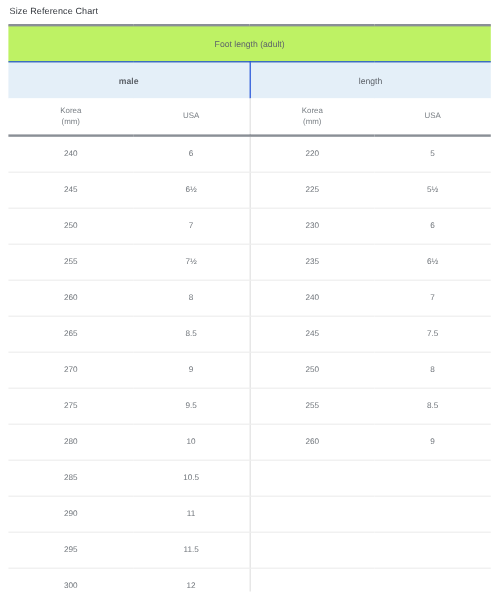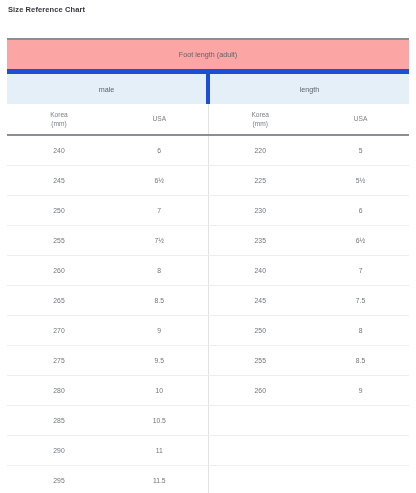--- a/index.html
+++ b/index.html
@@ -17,60 +17,61 @@
   }
 
   .page {
     width: 416px;
     box-sizing: border-box;
     padding: 0 7px;
   }
 
   .chart-title {
     font-size: 7.5px;
-    font-weight: bold;
+    font-weight: normal;
     color: #33373d;
     letter-spacing: 0.1px;
-    padding: 6px 0 24px 1px;
+    padding: 6px 0 6px 1px;
     line-height: 1.1;
   }
 
   table.size-table {
     width: 402px;
     border-collapse: collapse;
     table-layout: fixed;
     border-top: 2px solid #8a8f96;
   }
 
   table.size-table td {
     padding: 0;
     margin: 0;
     text-align: center;
     vertical-align: middle;
     font-weight: normal;
   }
 
   
   .row-group td {
-    background: #fca5a5;
+    background: #bef264;
     height: 29px;
     font-size: 7.2px;
     color: #5e636a;
-    border-bottom: 5px solid #1d4ed8;
+    border-bottom: 1px solid #1d4ed8;
   }
 
   
   .row-gender td {
     background: #e4eff8;
     height: 30px;
     font-size: 7.2px;
     color: #5e636a;
   }
   .row-gender td.gender-male {
-    border-right: 4px solid #1d4ed8;
+    border-right: 1px solid #1d4ed8;
+    font-weight: bold;
   }
 
   
   .row-units td {
     height: 30px;
     font-size: 6.6px;
     color: #7b8086;
     line-height: 1.45;
     background: #ffffff;
   }

